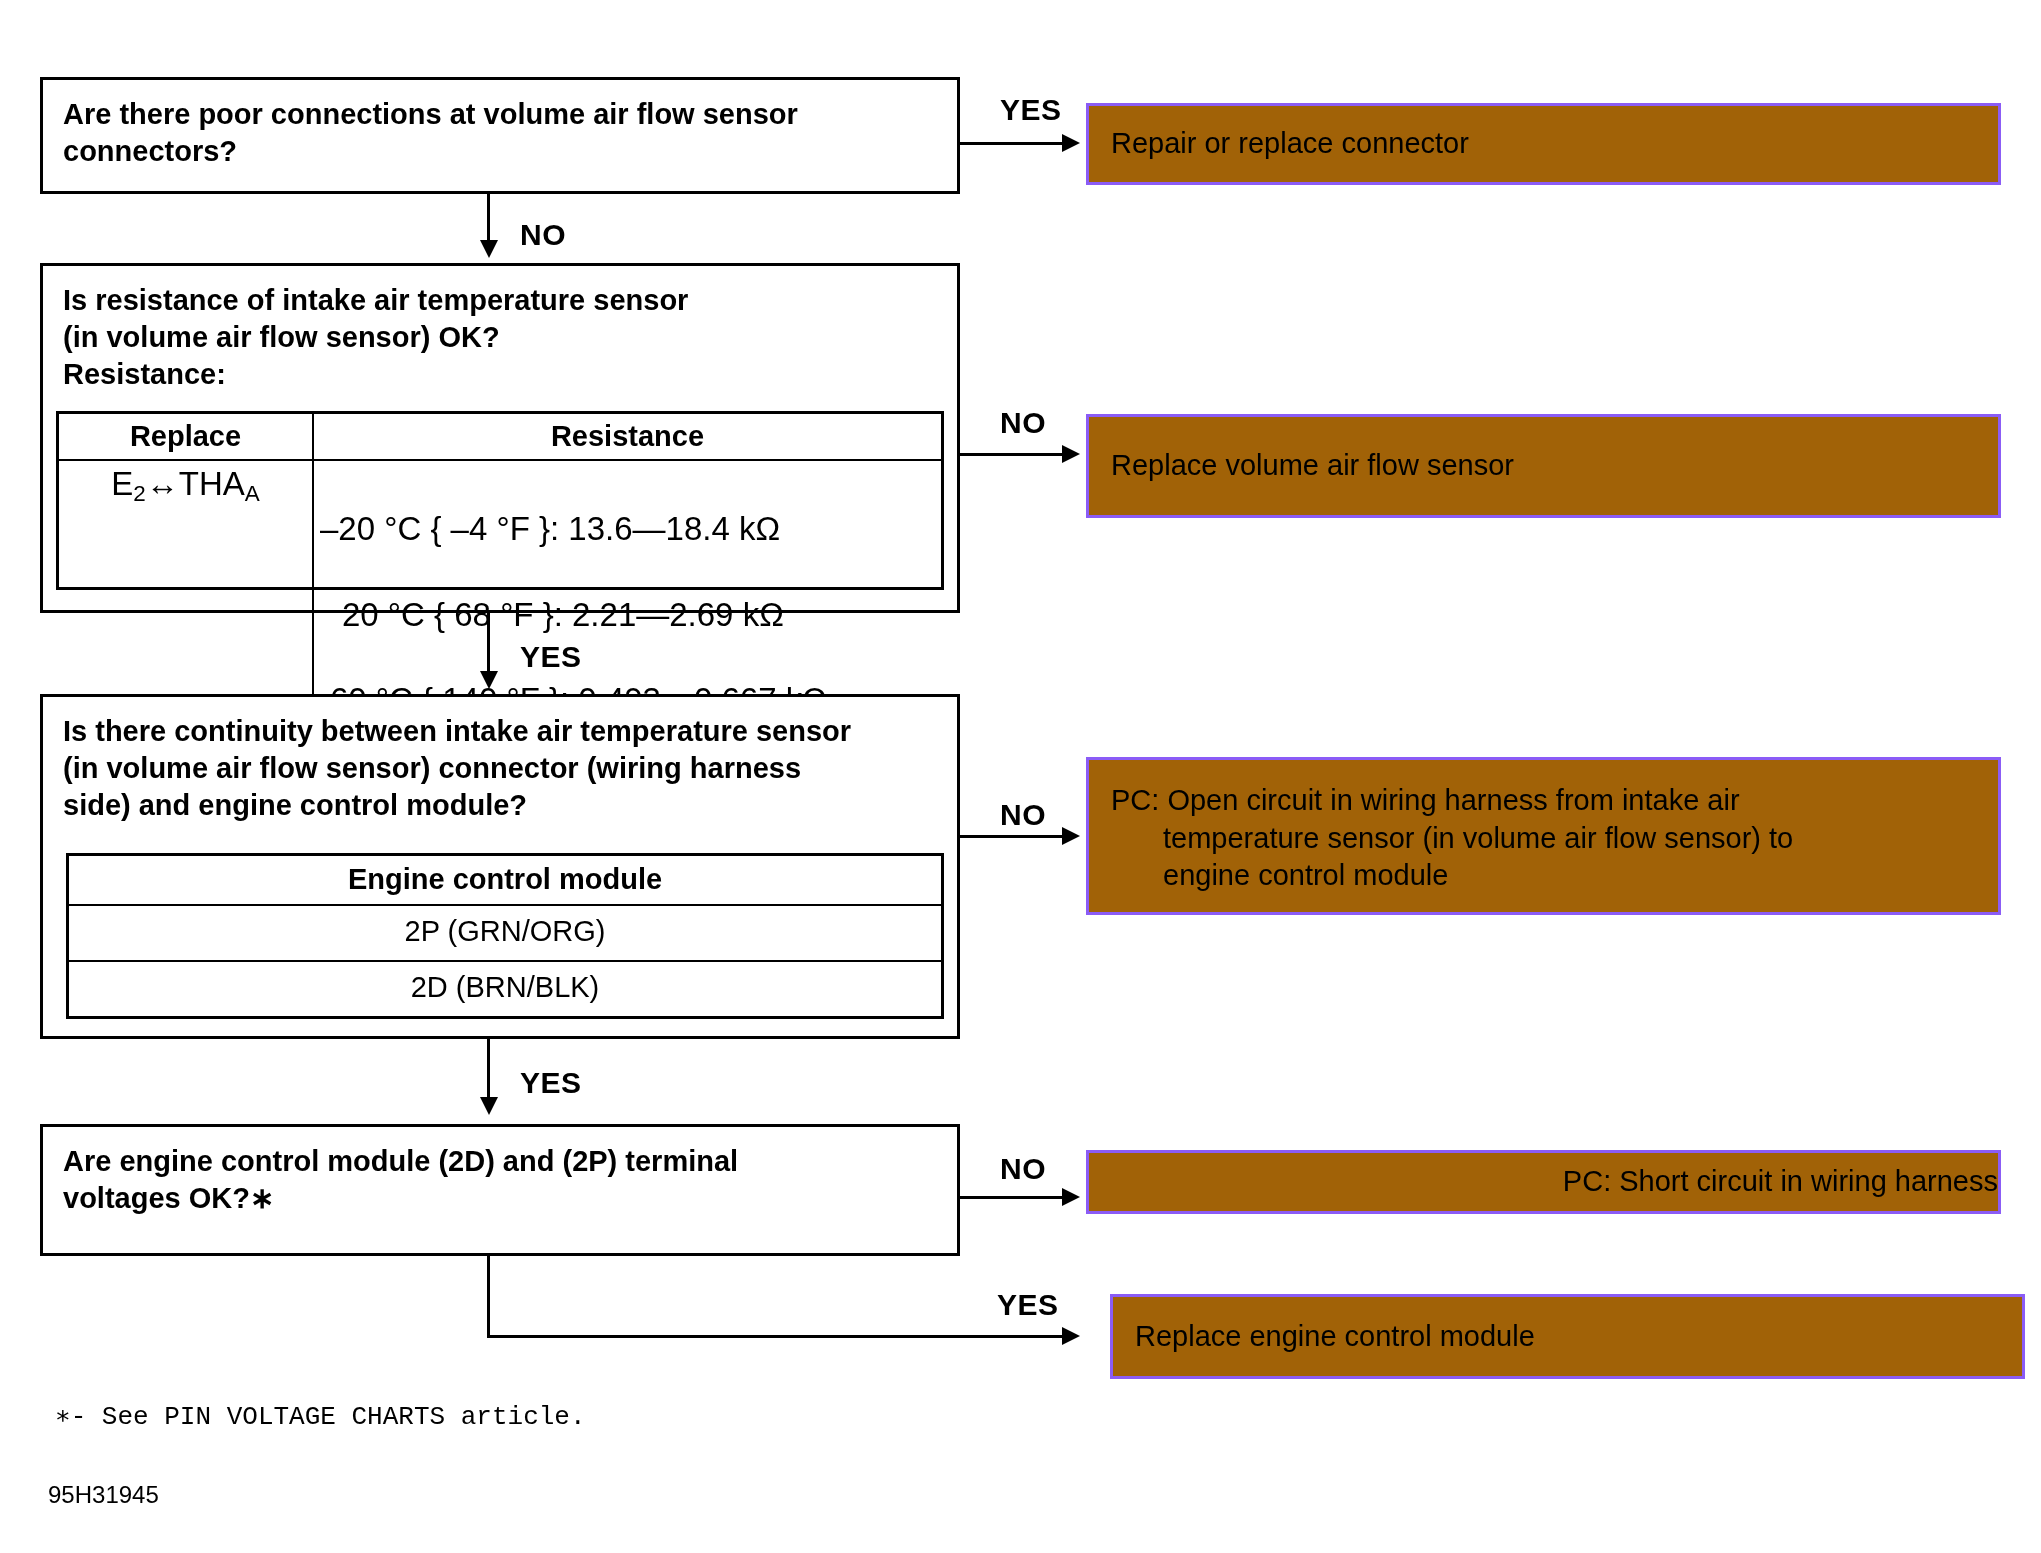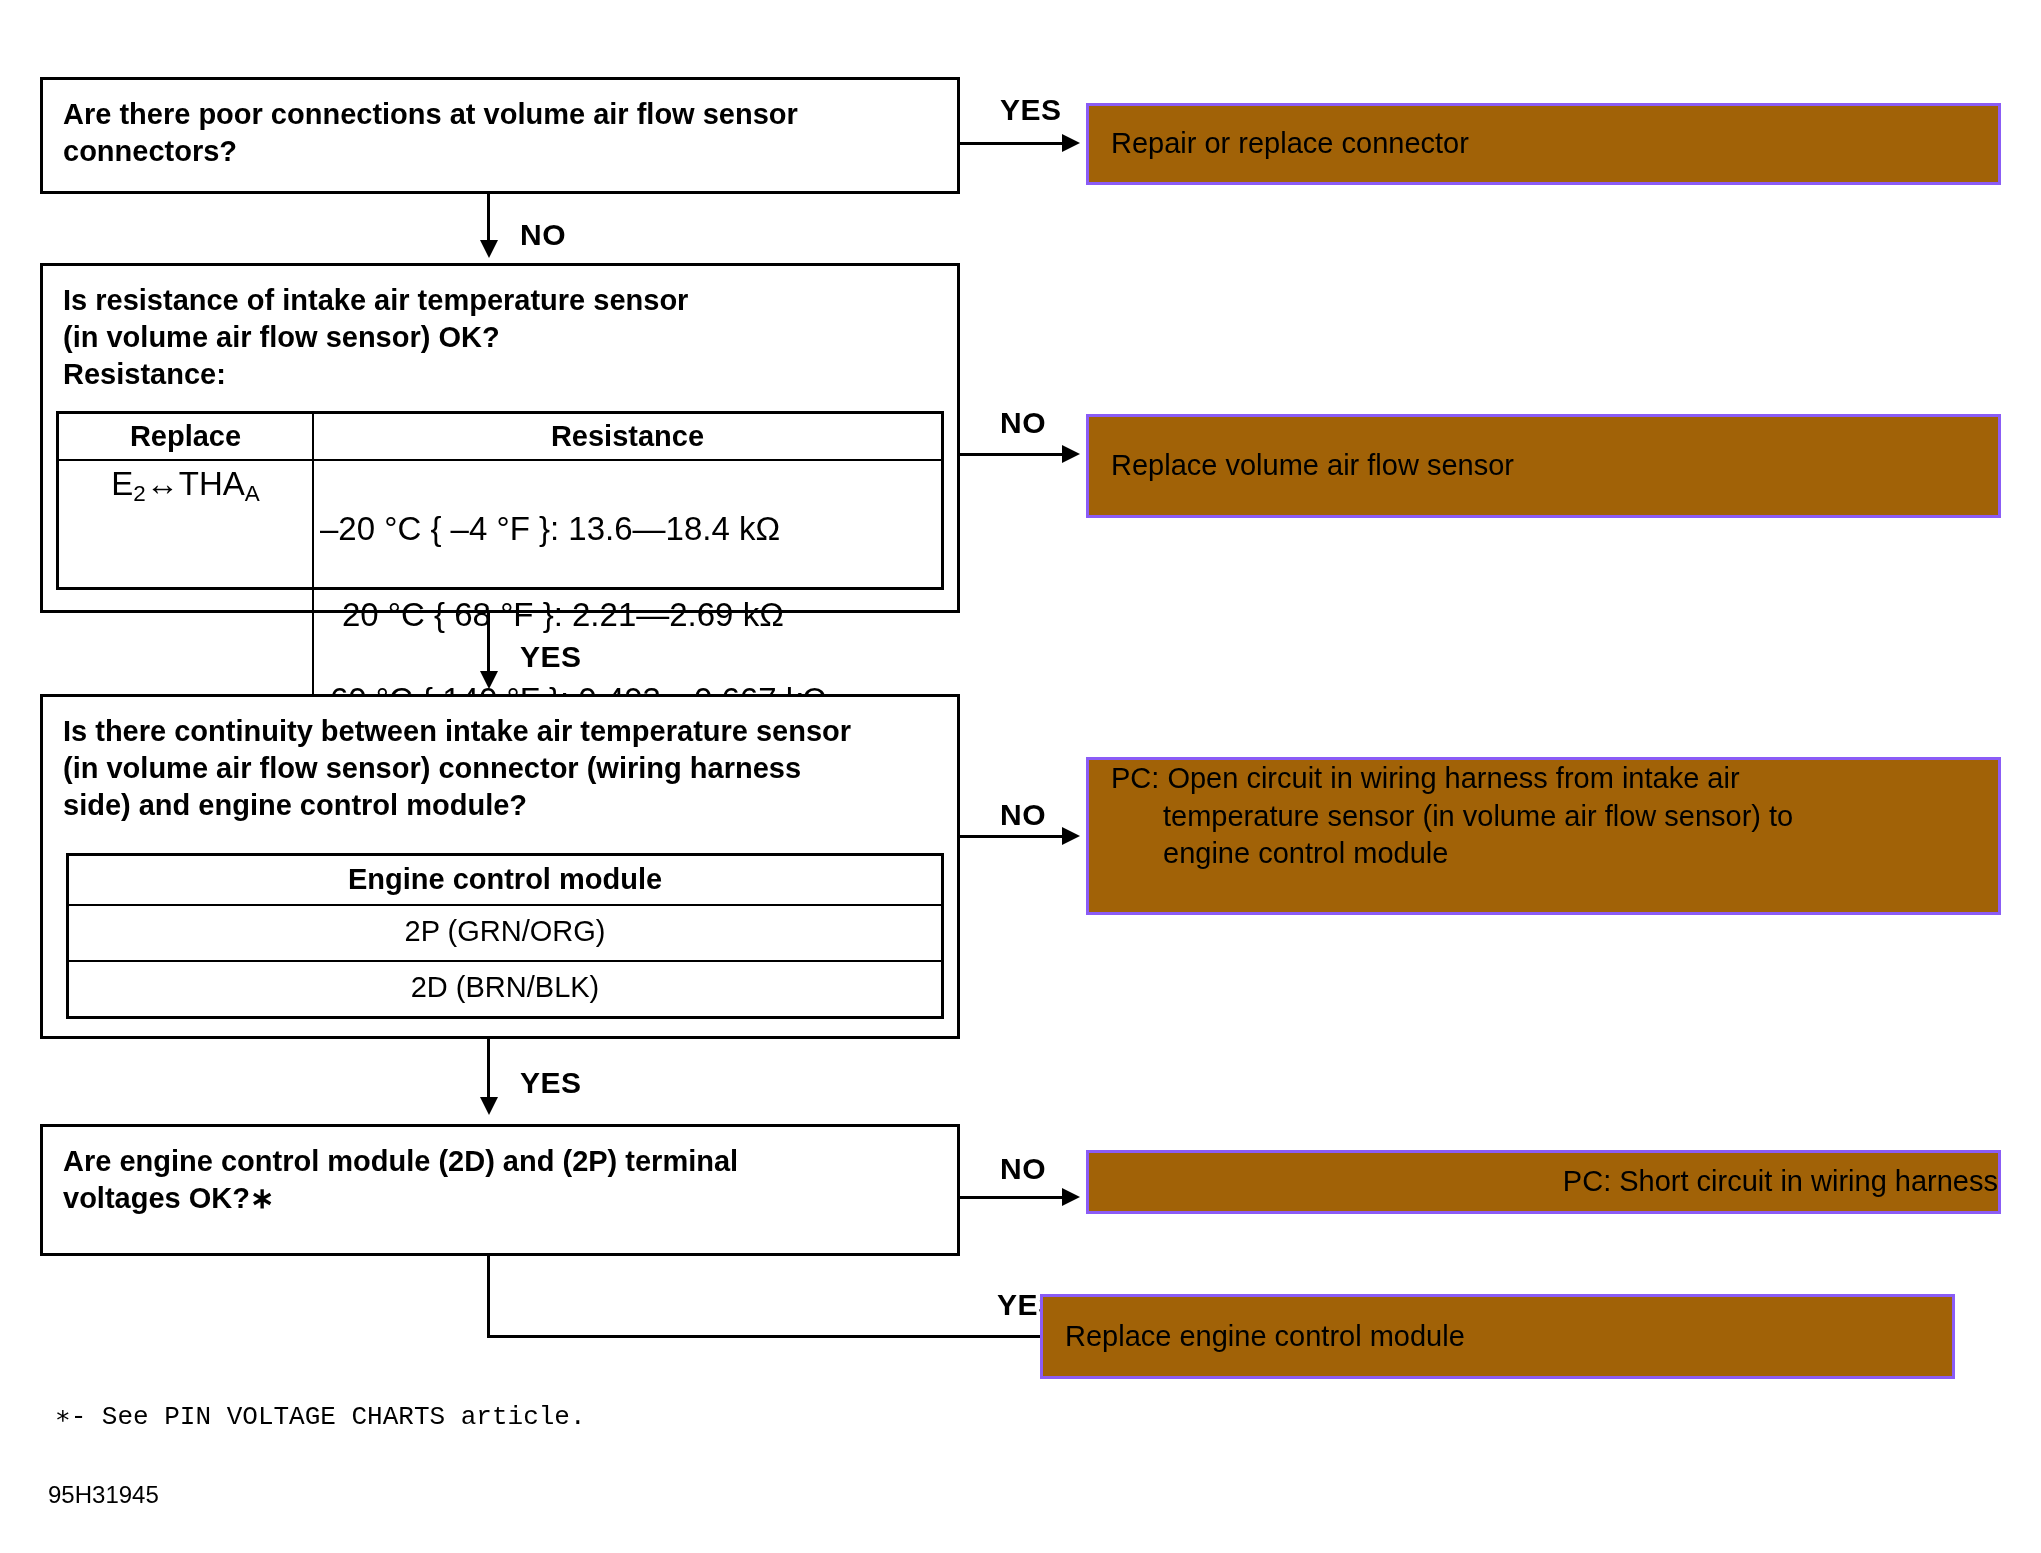--- a/index.html
+++ b/index.html
@@ -40,20 +40,21 @@
     position: absolute;
     border: 3px solid #8b5cf6;
     background: #a16207;
     box-sizing: border-box;
     display: flex;
     align-items: center;
     padding-left: 22px;
   }
   .result-box.topalign {
     align-items: flex-start;
+    padding-top: 22px;
   }
   .hang {
     display: block;
     padding-left: 52px;
     text-indent: -52px;
   }
   
   .vline {
     position: absolute;
     width: 3px;
@@ -245,21 +246,21 @@
 
   <div class="result-box" style="left:1086px; top:1150px; width:915px; height:64px;justify-content:flex-end;">
     <div class="result-text">PC: Short circuit in wiring harness</div>
   </div>
 
   <div class="vline" style="left:487px; top:1256px; height:81px;"></div>
   <div class="hline" style="left:487px; top:1335px; width:583px;"></div>
   <div class="arrow-right" style="left:1062px; top:1327px;"></div>
   <div class="label" style="left:997px; top:1288px;">YES</div>
 
-  <div class="result-box" style="left:1040px; top:1294px; width:915px; height:85px;">
+  <div class="result-box" style="left:1110px; top:1294px; width:915px; height:85px;">
     <div class="result-text">Replace engine control module</div>
   </div>
 
   <div class="footnote" style="left:55px; top:1400px;">∗- See PIN VOLTAGE CHARTS article.</div>
 
   <div class="idcode" style="left:48px; top:1481px;">95H31945</div>
 
 </div>
 
 </body></html>

